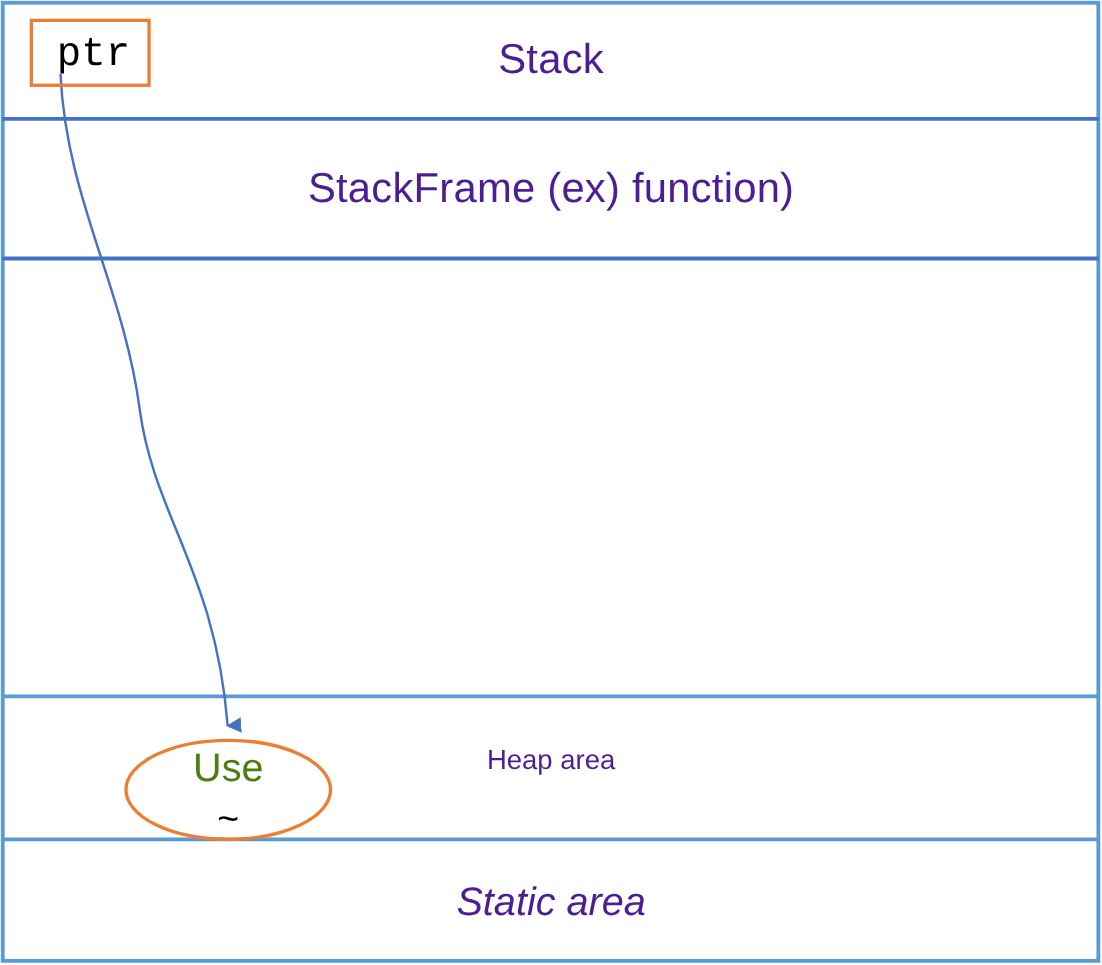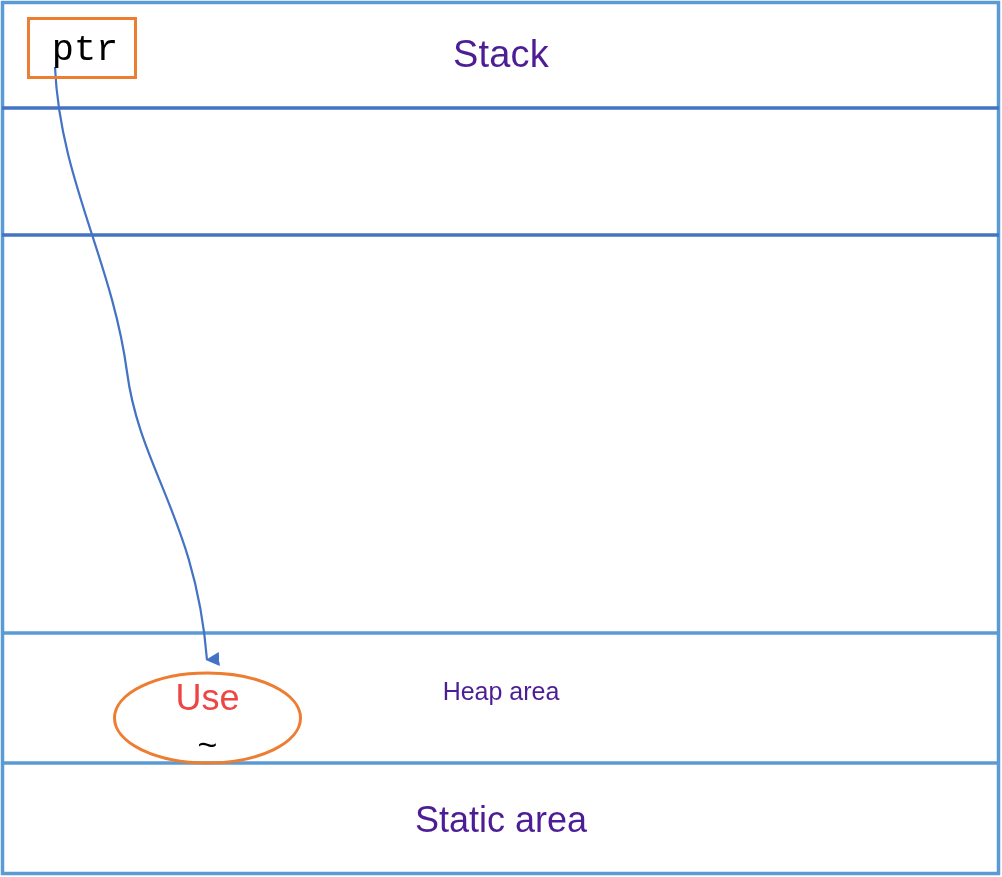--- a/index.html
+++ b/index.html
@@ -44,20 +44,21 @@
     font-size: 38px;
     letter-spacing: 0.2px;
   }
   #label-heap {
     top: 677px;
     font-size: 25px;
   }
   #label-static {
     top: 799px;
     font-size: 36px;
+    font-style: italic;
   }
   #ptr-box {
     position: absolute;
     left: 27px;
     top: 17px;
     width: 110px;
     height: 62px;
     border: 3px solid #ED7D31;
     background: transparent;
     box-sizing: border-box;
@@ -82,21 +83,21 @@
     height: 91px;
     pointer-events: none;
   }
   #use-word {
     position: absolute;
     left: 0;
     top: 4px;
     width: 187px;
     text-align: center;
     font-size: 36px;
-    color: #ef4444;
+    color: #4d7c0f;
     font-family: "Liberation Sans", sans-serif;
   }
   #use-tilde {
     position: absolute;
     left: 0;
     top: 52px;
     width: 187px;
     text-align: center;
     font-size: 34px;
     color: #000000;
@@ -126,20 +127,21 @@
 
     <ellipse cx="207.5" cy="718" rx="93" ry="45" fill="none" stroke="#ED7D31" stroke-width="3"></ellipse>
   </svg>
 
   <div id="ptr-box">
     <div id="ptr-label">ptr</div>
   </div>
 
   <div class="region-label" id="label-stack">Stack</div>
 
+  <div class="region-label" id="label-stackframe">StackFrame (ex) function)</div>
 
   <div class="region-label" id="label-heap">Heap area</div>
 
   <div class="region-label" id="label-static">Static area</div>
 
   <div id="use-oval-text">
     <div id="use-word">Use</div>
     <div id="use-tilde">~</div>
   </div>
 

